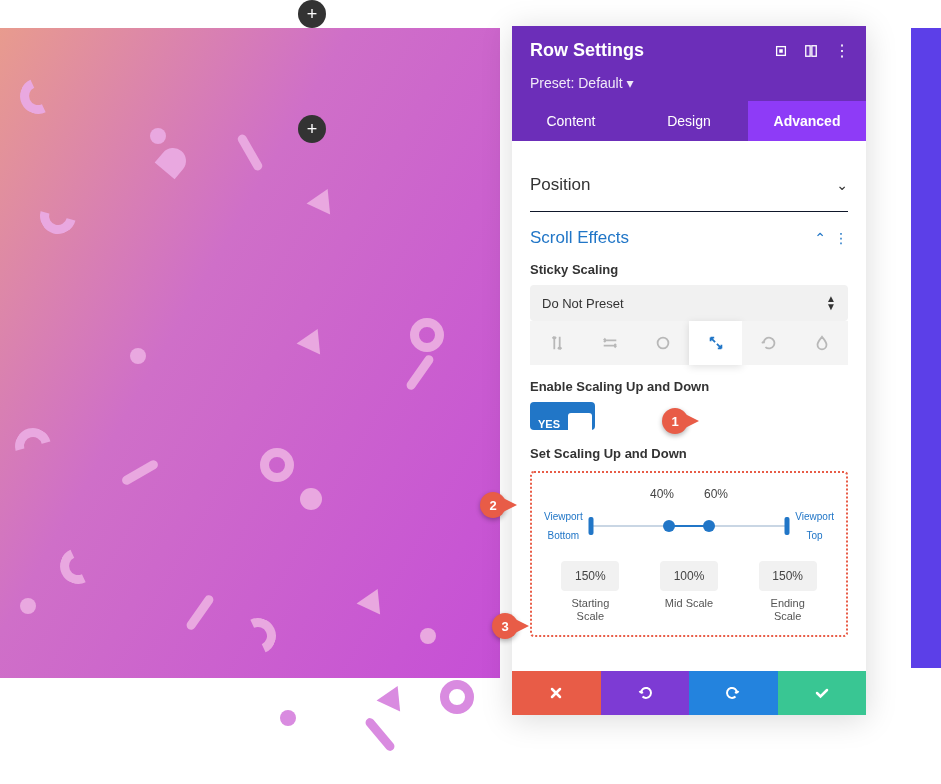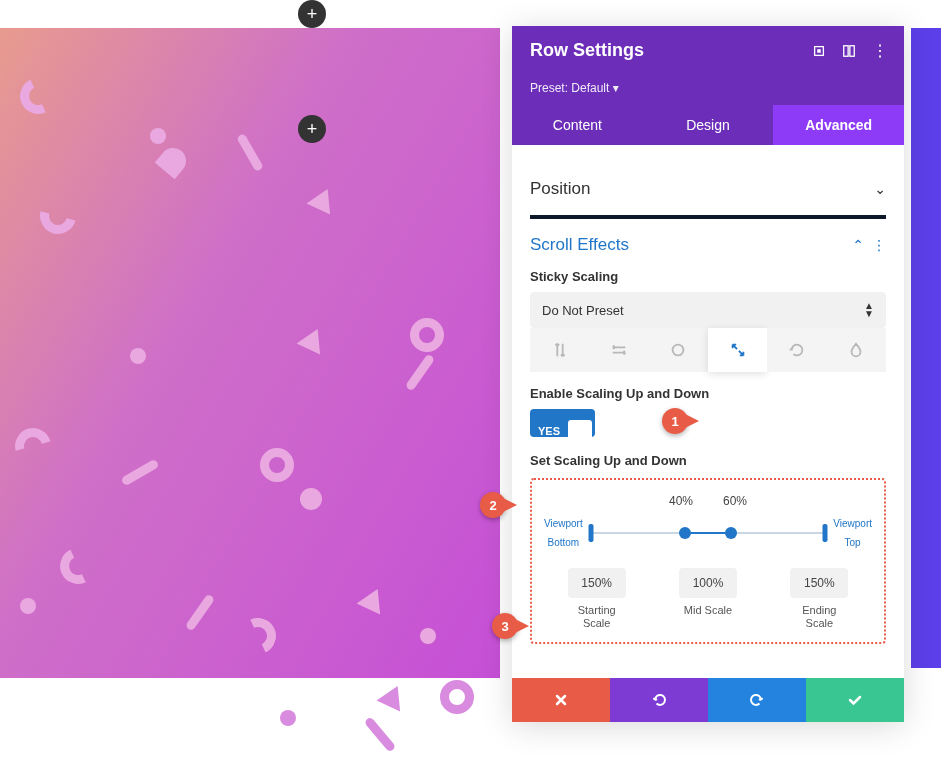--- a/index.html
+++ b/index.html
@@ -4,37 +4,37 @@
 <style>
 * { box-sizing: border-box; margin: 0; padding: 0; }
 body { font-family: -apple-system, BlinkMacSystemFont, "Segoe UI", sans-serif; background: #fff; width: 941px; height: 784px; overflow: hidden; position: relative; }
 
 .canvas { position: absolute; top: 28px; left: 0; width: 500px; height: 650px; background: linear-gradient(120deg, #e89b8e 0%, #cf6fc8 40%, #c64fd6 100%); overflow: hidden; }
 
 .add-btn { width: 28px; height: 28px; background: #333; border-radius: 50%; display: flex; align-items: center; justify-content: center; color: #fff; font-size: 18px; cursor: pointer; }
 .add-top { position: absolute; top: 0; left: 298px; z-index: 5; }
 .add-inner { position: absolute; top: 115px; left: 298px; z-index: 5; }
 
-.panel { position: absolute; top: 26px; left: 512px; width: 392px; background: #fff; box-shadow: 0 4px 30px rgba(0,0,0,0.15); z-index: 10; }
+.panel { position: absolute; top: 26px; left: 512px; width: 354px; background: #fff; box-shadow: 0 4px 30px rgba(0,0,0,0.15); z-index: 10; }
 
 .panel-header { background: #6c2eb9; color: #fff; padding: 14px 18px 10px; }
 .header-top { display: flex; justify-content: space-between; align-items: center; }
 .panel-title { font-size: 18px; font-weight: 600; }
 .header-icons { display: flex; gap: 16px; align-items: center; }
 .header-icons svg, .header-icons .dots { width: 14px; height: 14px; fill: #fff; cursor: pointer; }
 .dots { font-size: 16px; line-height: 14px; }
-.preset { font-size: 12px; opacity: 0.9; margin-top: 20px; }
+.preset { font-size: 14px; opacity: 0.9; margin-top: 14px; }
 
 .tabs { display: flex; background: #6c2eb9; }
 .tab { flex: 1; text-align: center; padding: 12px 8px; color: #fff; font-size: 14px; cursor: pointer; }
 .tab.active { background: #8e3bf7; font-weight: 600; }
 
 .panel-body { padding: 18px; background: #fff; max-height: 570px; overflow-y: auto; }
 
-.section { border-top: 4px solid #0f172a; padding: 16px 0; }
+.section { border-top: 1px solid #0f172a; padding: 16px 0; }
 .section:first-child { border-top: none; }
 .section-header { display: flex; justify-content: space-between; align-items: center; cursor: pointer; }
 .section-title { font-size: 17px; color: #333; }
 .section-title.active { color: #2176c7; }
 .chevron { color: #333; font-size: 14px; }
 .chevron.blue { color: #2176c7; }
 .section-dots { color: #2176c7; margin-left: 8px; font-size: 14px; }
 
 .field-label { font-size: 13px; font-weight: 600; color: #333; margin: 14px 0 8px; }
 .field-label:first-child { margin-top: 0;}

